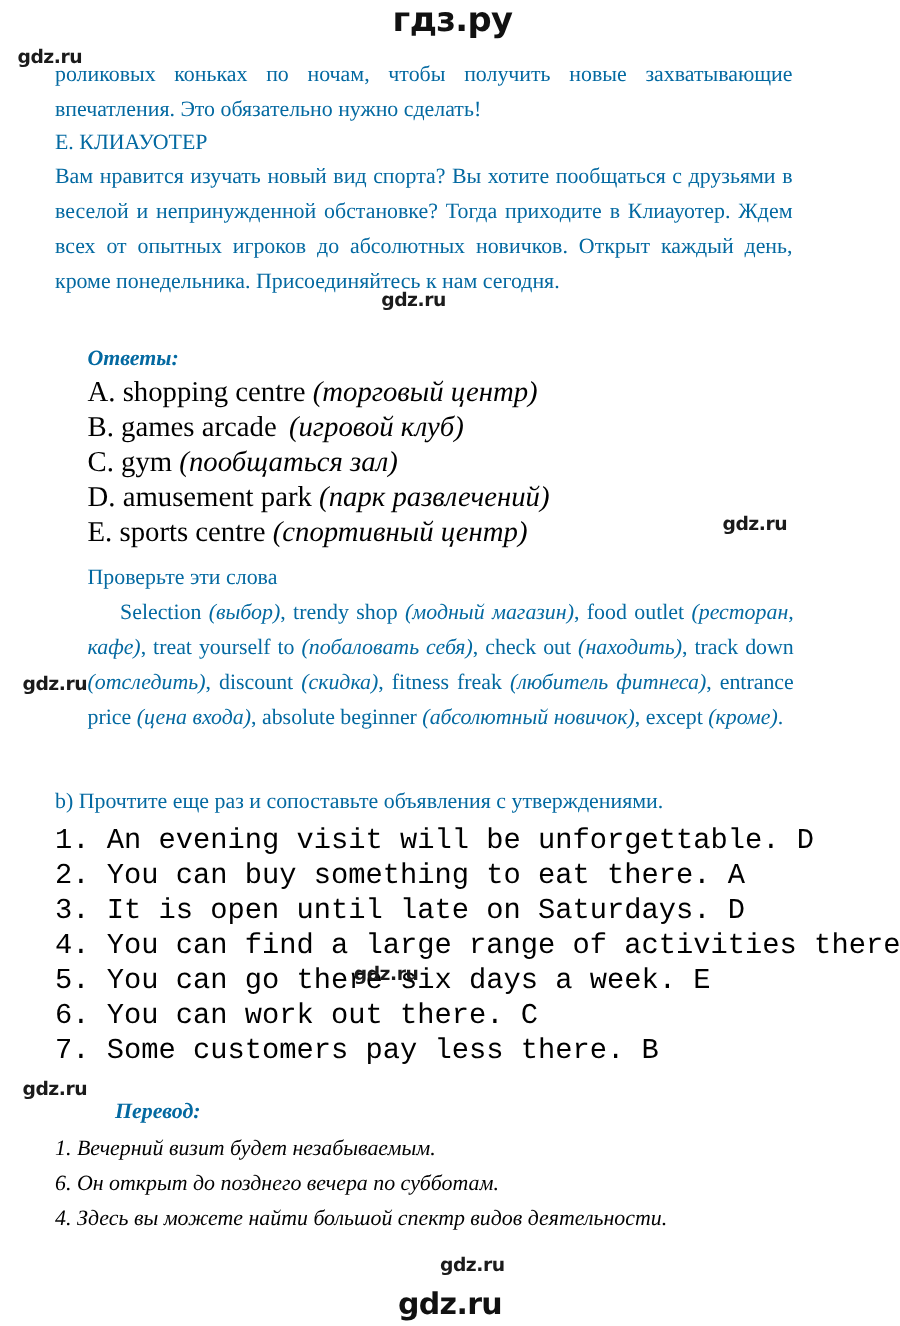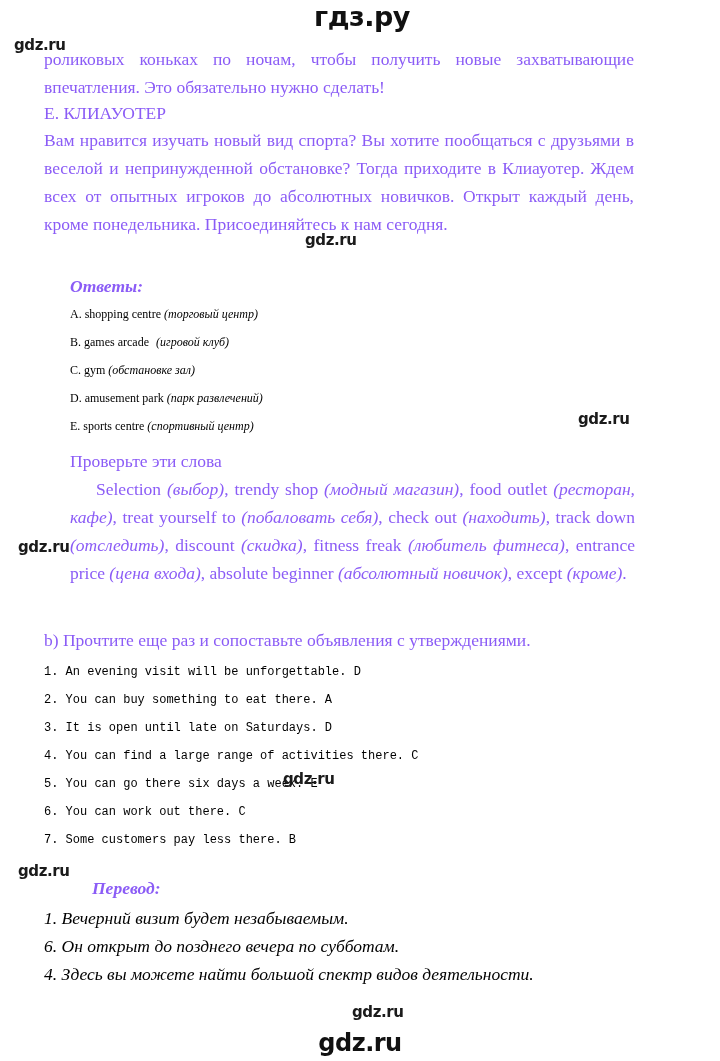--- a/index.html
+++ b/index.html
@@ -61,21 +61,21 @@
     letter-spacing: -0.4px;
     color: #1b1b1b;
     white-space: nowrap;
   }
 
   p.body-line,
   p.para {
     margin: 0;
     font-size: 17.5px;
     line-height: 28px;
-    color: #8b5cf6;
+    color: #0369a1;
   }
 
   .blk {
     position: absolute;
     left: 44px;
     width: 590px;
   }
 
   .just {
     text-align: justify;
@@ -92,21 +92,21 @@
     font-family: "Liberation Serif", serif;
     font-weight: normal;
     font-size: 17.5px;
     line-height: 28px;
   }
   .ital {
     font-style: italic;
   }
   .line {
     display: block;
-    font-size: 12px;
+    font-size: 23px;
     line-height: 28px;
     white-space: nowrap;
   }
   .line-it {
     display: block;
     font-style: italic;
     font-size: 17.5px;
     line-height: 28px;
     white-space: nowrap;
   }
@@ -139,21 +139,21 @@
         <span class="ital">(торговый центр)</span>
       </span>
       <span class="line">
         <span>B.</span>
         <span>games arcade</span>
         <span class="ital" style="margin-left:4px;">(игровой клуб)</span>
       </span>
       <span class="line">
         <span>C.</span>
         <span>gym</span>
-        <span class="ital">(обстановке зал)</span>
+        <span class="ital">(пообщаться зал)</span>
       </span>
       <span class="line">
         <span>D.</span>
         <span>amusement park</span>
         <span class="ital">(парк развлечений)</span>
       </span>
       <span class="line">
         <span>E.</span>
         <span>sports centre</span>
         <span class="ital">(спортивный центр)</span>

